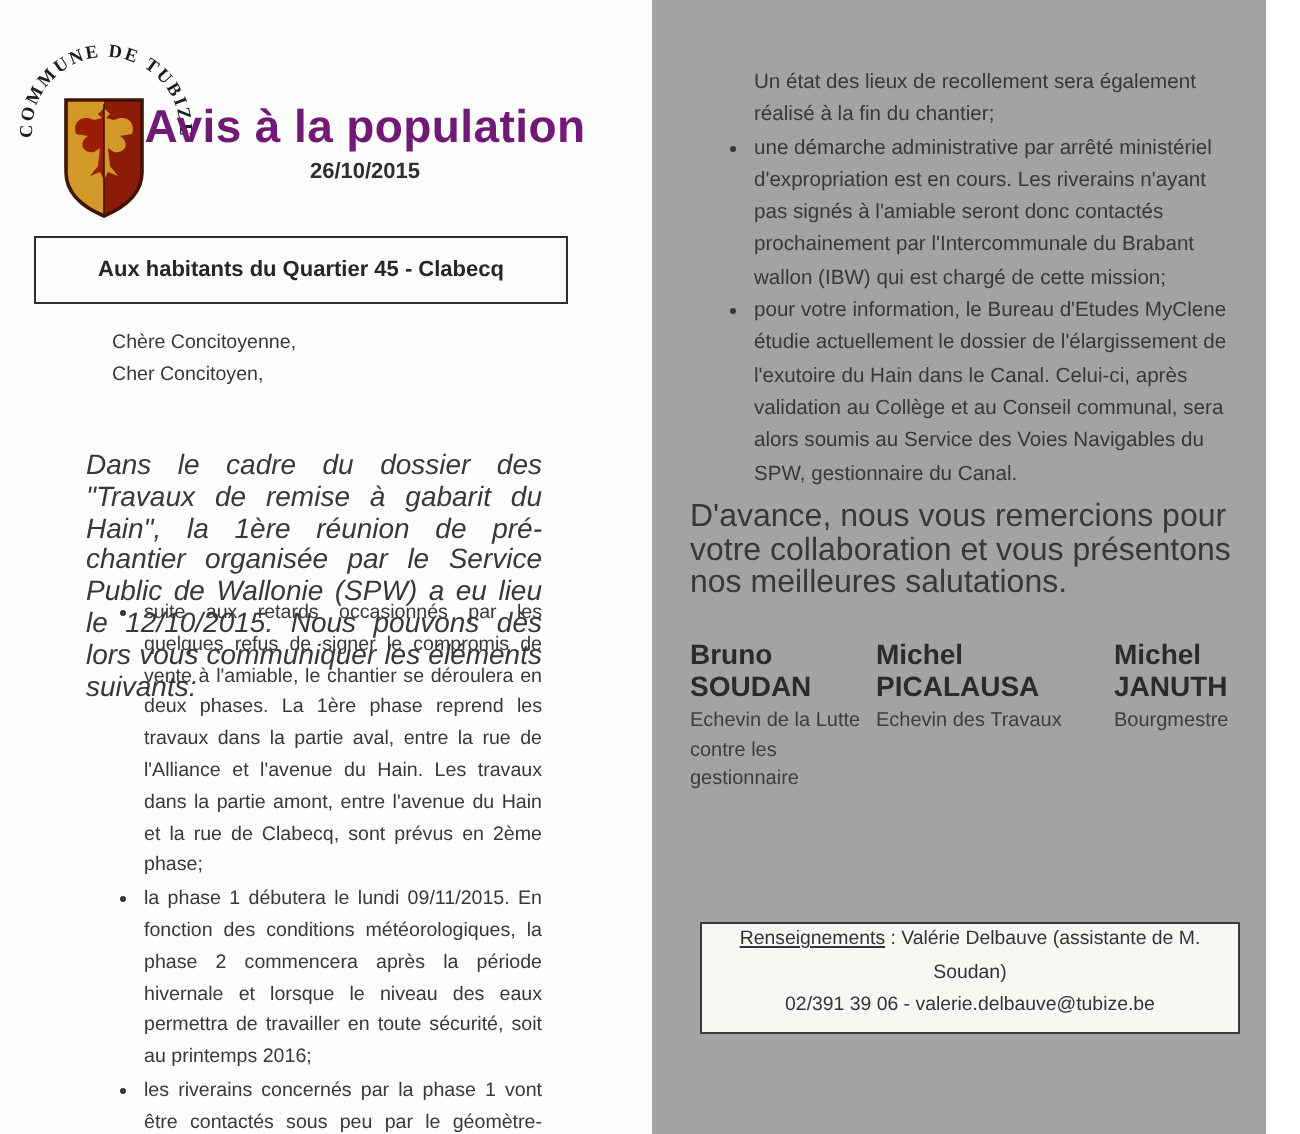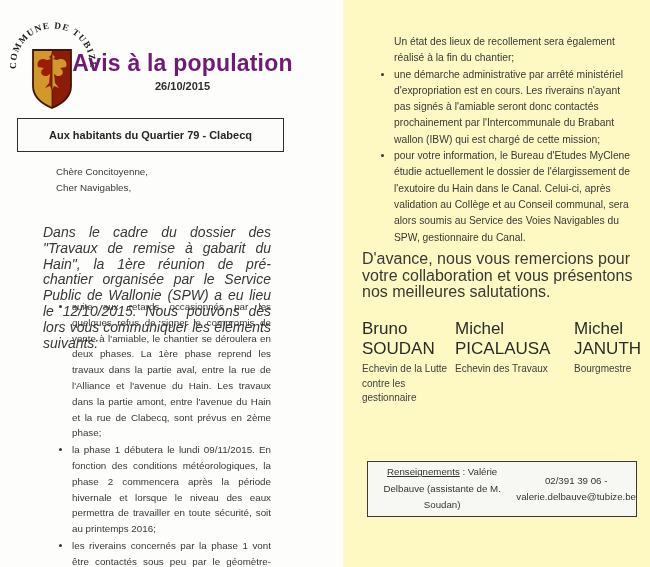--- a/index.html
+++ b/index.html
@@ -3,21 +3,21 @@
 <meta charset="utf-8">
 <style>
   html,body{margin:0;padding:0;}
   body{
     width:650px;height:567px;position:relative;background:#ffffff;
     font-family:"Liberation Sans", sans-serif;color:#383838;
     -webkit-font-smoothing:antialiased;
   }
   .page{position:absolute;top:0;height:567px;overflow:hidden;}
   #page-left{left:0;width:343px;background:#fdfdfc;}
-  #page-right{left:343px;width:307px;background:#fef9c3;}
+  #page-right{left:326px;width:307px;background:#a3a3a3;}
 
   
   .crest{position:absolute;left:10px;top:2px;}
   .title-block{position:absolute;left:40px;top:50px;width:285px;text-align:center;}
   .doc-title{font-size:23px;font-weight:bold;color:#701a75;letter-spacing:.2px;}
   .doc-date{font-size:11px;font-weight:bold;color:#2e2e2e;margin-top:3px;}
   .banner-box{
     position:absolute;left:17px;top:118px;width:265px;height:32px;
     border:1.6px solid #2e2e2e;background:#fcfcfb;
     display:flex;align-items:center;justify-content:center;
@@ -35,29 +35,29 @@
   
   .right-list{
     position:absolute;left:36px;top:34px;width:254px;margin:0;
     padding:0 0 0 15px;box-sizing:border-box;
     font-size:10.3px;line-height:16.3px;text-align:left;
   }
   .right-list li{margin:0;}
   .right-list li.no-marker{list-style:none;}
   .closing{position:absolute;left:19px;top:251px;width:288px;font-size:16px;line-height:16.5px;}
   .sig{position:absolute;top:319px;}
-  .sig-name{font-size:17px;font-weight:normal;color:#2b2b2b;margin-bottom:3px;}
+  .sig-name{font-size:14px;font-weight:bold;color:#2b2b2b;margin-bottom:3px;}
   .sig-title{font-size:10px;line-height:14.5px;color:#3d3d3d;}
   #sig-1{left:19px;width:96px;}
   #sig-2{left:112px;width:104px;}
   #sig-3{left:215px;width:88px;margin-left:16px;}
   .info-box{
     position:absolute;left:24px;top:461px;width:270px;height:56px;
     border:1.4px solid #3a3a3a;background:#f7f7f4;box-sizing:border-box;
-    display:flex;flex-direction:row;align-items:center;justify-content:flex-start;
+    display:flex;flex-direction:column;align-items:center;justify-content:flex-start;
     text-align:center;font-size:9.7px;line-height:16.5px;color:#333;
   }
   .u{text-decoration:underline;}
 </style>
 </head>
 <body>
 
 <div class="page" id="page-left">
 
   <svg class="crest" width="86" height="112" viewBox="0 0 86 112">
@@ -89,26 +89,26 @@
       <path d="M2 2 H40 V38 Q40 52 21 60 Q2 52 2 38 Z" fill="none" stroke="#401505" stroke-width="1.8"></path>
     </g>
   </svg>
 
   <div class="title-block">
     <div class="doc-title">Avis à la population</div>
     <div class="doc-date">26/10/2015</div>
   </div>
 
   <div class="banner-box">
-    <span class="banner-text">Aux habitants du Quartier 79 - Clabecq</span>
+    <span class="banner-text">Aux habitants du Quartier 45 - Clabecq</span>
   </div>
 
   <div class="salutation">
     <div>Chère Concitoyenne,</div>
-    <div>Cher Navigables,</div>
+    <div>Cher Concitoyen,</div>
   </div>
 
   <div class="intro">Dans le cadre du dossier des "Travaux de remise à gabarit du Hain", la 1ère réunion de pré-chantier organisée par le Service Public de Wallonie (SPW) a eu lieu le 12/10/2015. Nous pouvons dès lors vous communiquer les éléments suivants:</div>
 
   <ul class="left-list">
     <li>suite aux retards occasionnés par les quelques refus de signer le compromis de vente à l'amiable, le chantier se déroulera en deux phases. La 1ère phase reprend les travaux dans la partie aval, entre la rue de l'Alliance et l'avenue du Hain. Les travaux dans la partie amont, entre l'avenue du Hain et la rue de Clabecq, sont prévus en 2ème phase;</li>
     <li>la phase 1 débutera le lundi 09/11/2015. En fonction des conditions météorologiques, la phase 2 commencera après la période hivernale et lorsque le niveau des eaux permettra de travailler en toute sécurité, soit au printemps 2016;</li>
     <li>les riverains concernés par la phase 1 vont être contactés sous peu par le géomètre-expert désigné par la société EECOCUR chargée de la réalisation de ce chantier. Un état des lieux va alors être établi.</li>
   </ul>
 </div>

